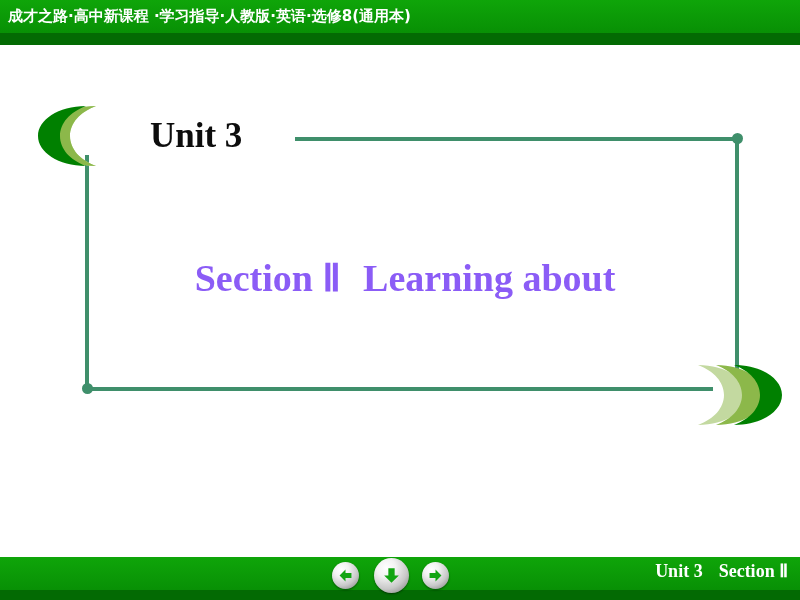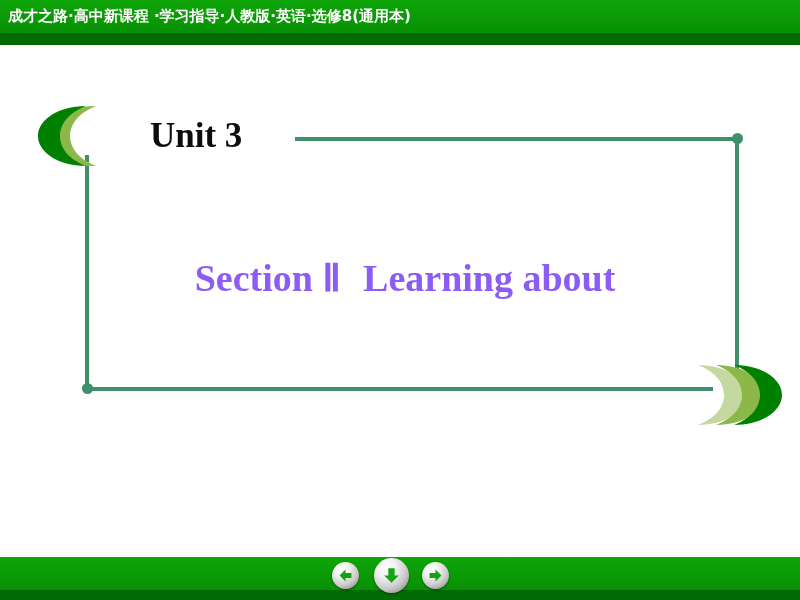--- a/index.html
+++ b/index.html
@@ -213,14 +213,17 @@
         <path d="M7 3 L13 3 L13 10 L17 10 L10 17 L3 10 L7 10 Z" fill="#12a512"></path>
       </svg>
     </div>
     <div class="navbtn navbtn-fwd">
       <svg width="17" height="17" viewBox="0 0 20 20">
         <path d="M10 3 L17 10 L10 17 L10 13 L3 13 L3 7 L10 7 Z" fill="#12a512"></path>
       </svg>
     </div>
   </div>
 
+  <div class="footer-label">
+    <span>Unit 3</span><span class="gap"></span><span>Section Ⅱ</span>
+  </div>
 
 </div>
 
 </body></html>

